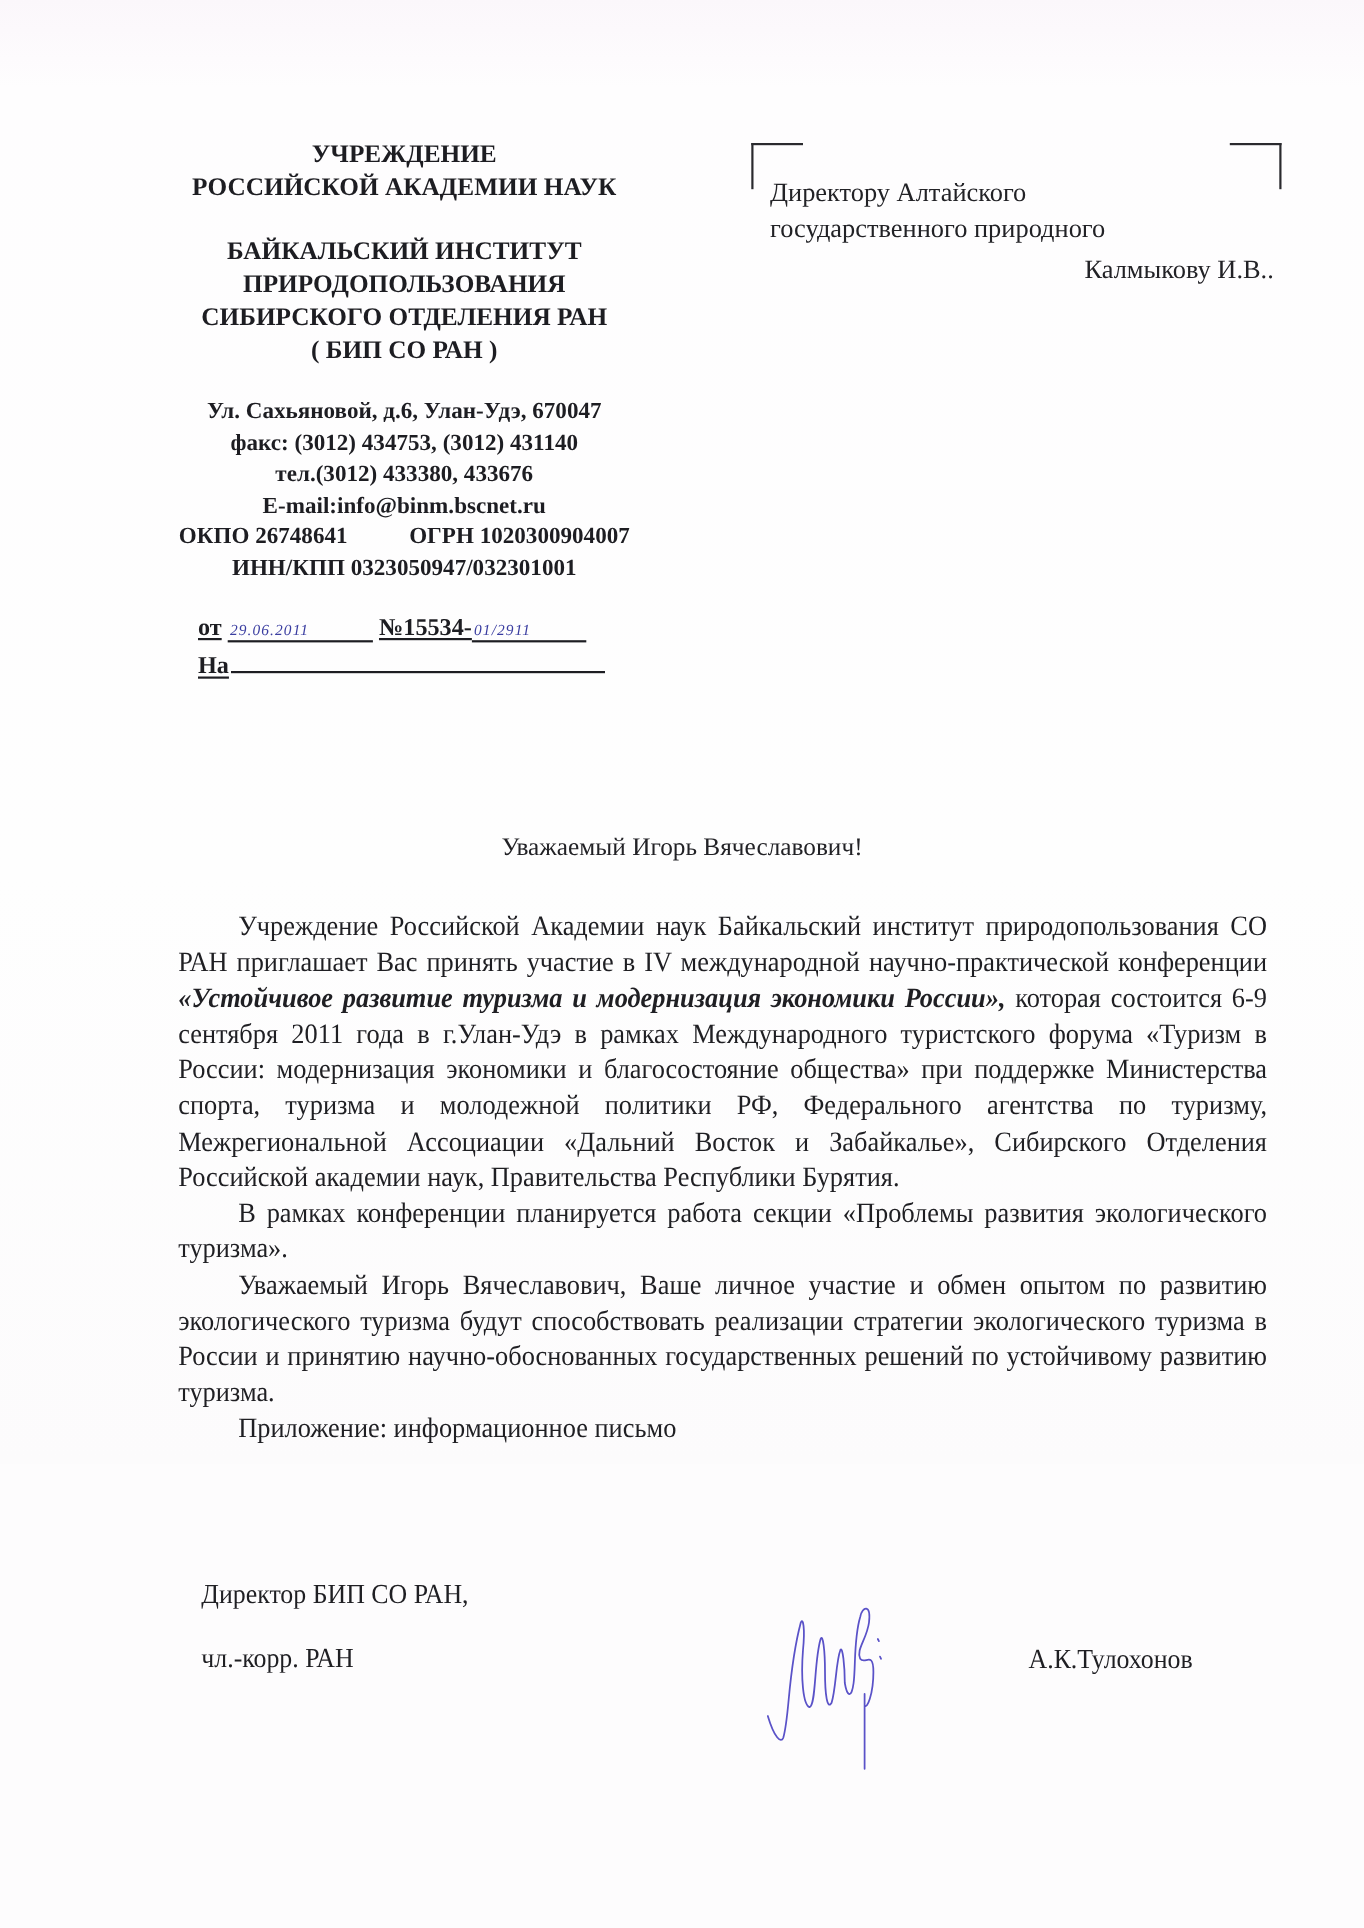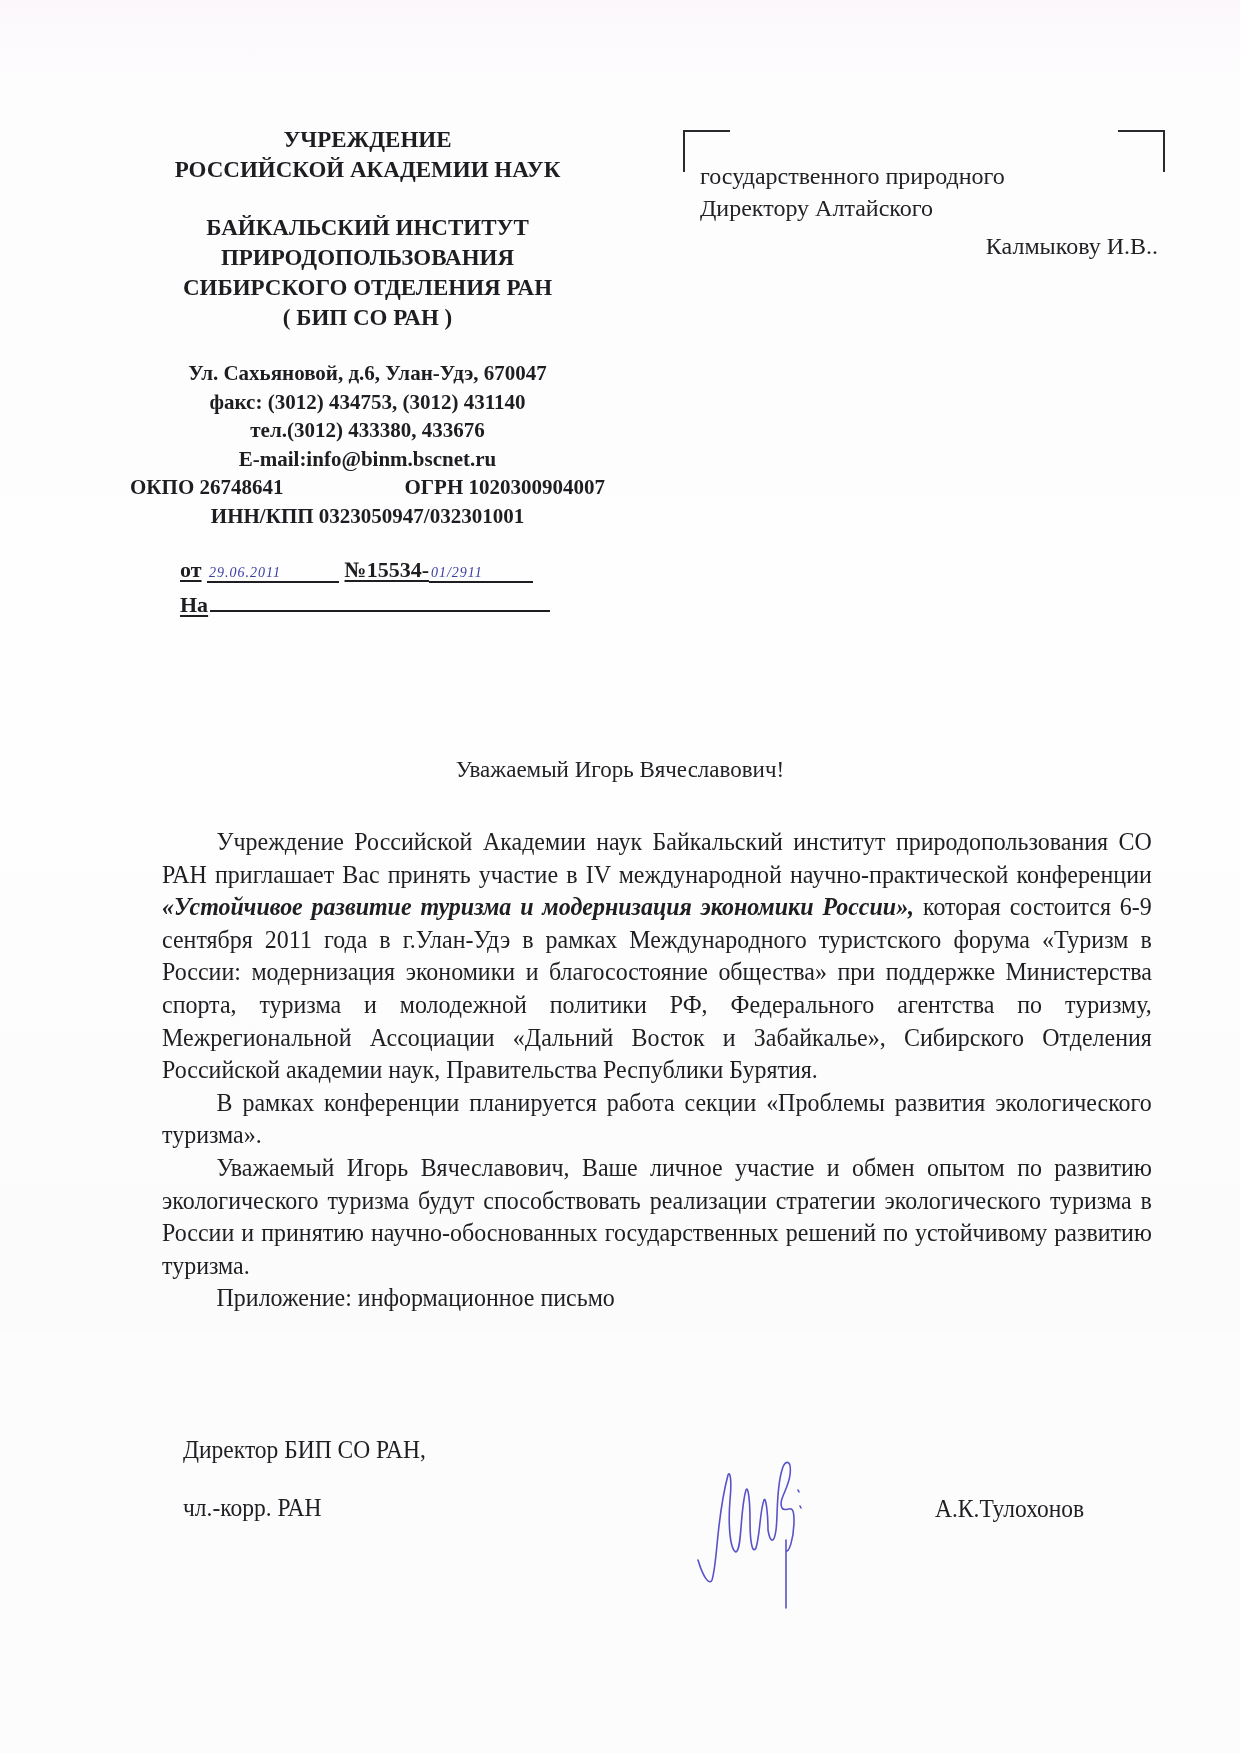--- a/index.html
+++ b/index.html
@@ -17,21 +17,21 @@
     
     .letterhead {
       position: absolute; left: 130px; top: 125px; width: 475px;
       font-family: "Liberation Serif", serif; font-weight: bold;
       text-align: center; color: #1d1d22;
     }
     .lh-line { font-size: 23px; line-height: 30px; white-space: nowrap; }
     .lh-gap { height: 28px; }
     .lh-gap2 { height: 26px; }
     .lh-contact { font-size: 21px; line-height: 28.6px; white-space: nowrap; font-family: Liberation Serif, serif; }
-    .regrow { display: flex; justify-content: space-between; gap: 56px; }
+    .regrow { display: flex; justify-content: center; gap: 56px; }
 
     .refline {
       position: absolute; left: 180px; top: 557px;
       font-family: "Liberation Serif", serif; font-weight: bold; font-size: 22px;
       color: #1d1d22; white-space: nowrap;
     }
     .refline .u { text-decoration: underline; text-underline-offset: 3px; }
     .hand {
       font-family: Liberation Serif, serif; font-style: italic; font-weight: normal;
       color: #3a3da0; font-size: 14px; letter-spacing: 1px;
@@ -112,22 +112,22 @@
     <span class="hand date">29.06.2011</span>
     <span class="u">№15534-</span><span class="hand num">01/2911</span>
   </div>
   <div class="naline">
     <span style="text-decoration:underline;text-underline-offset:3px;">На</span><span class="blank"></span>
   </div>
 
   <div class="bracket tl"></div>
   <div class="bracket tr"></div>
   <div class="addressee">
+    <div>Директору Алтайского</div>
     <div>государственного природного</div>
-    <div>Директору Алтайского</div>
     <div class="name">Калмыкову И.В..</div>
   </div>
 
   <div class="salutation">Уважаемый Игорь Вячеславович!</div>
 
   <div class="letter-body">
     <p class="para"><span>Учреждение Российской Академии наук Байкальский институт природопользования СО РАН приглашает Вас принять участие в IV международной научно-практической конференции </span><span class="emph">«Устойчивое развитие туризма и модернизация экономики России»,</span><span> которая состоится 6-9 сентября 2011 года в г.Улан-Удэ в рамках Международного туристского форума «Туризм в России: модернизация экономики и благосостояние общества» при поддержке Министерства спорта, туризма и молодежной политики РФ, Федерального агентства по туризму, Межрегиональной Ассоциации «Дальний Восток и Забайкалье», Сибирского Отделения Российской академии наук, Правительства Республики Бурятия.</span></p>
     <p class="para">В рамках конференции планируется работа секции «Проблемы развития экологического туризма».</p>
     <p class="para">Уважаемый Игорь Вячеславович, Ваше личное участие и обмен опытом по развитию экологического туризма будут способствовать реализации стратегии экологического туризма в России и принятию научно-обоснованных государственных решений по устойчивому развитию туризма.</p>
     <p class="para" style="text-align:left;">Приложение: информационное письмо</p>

